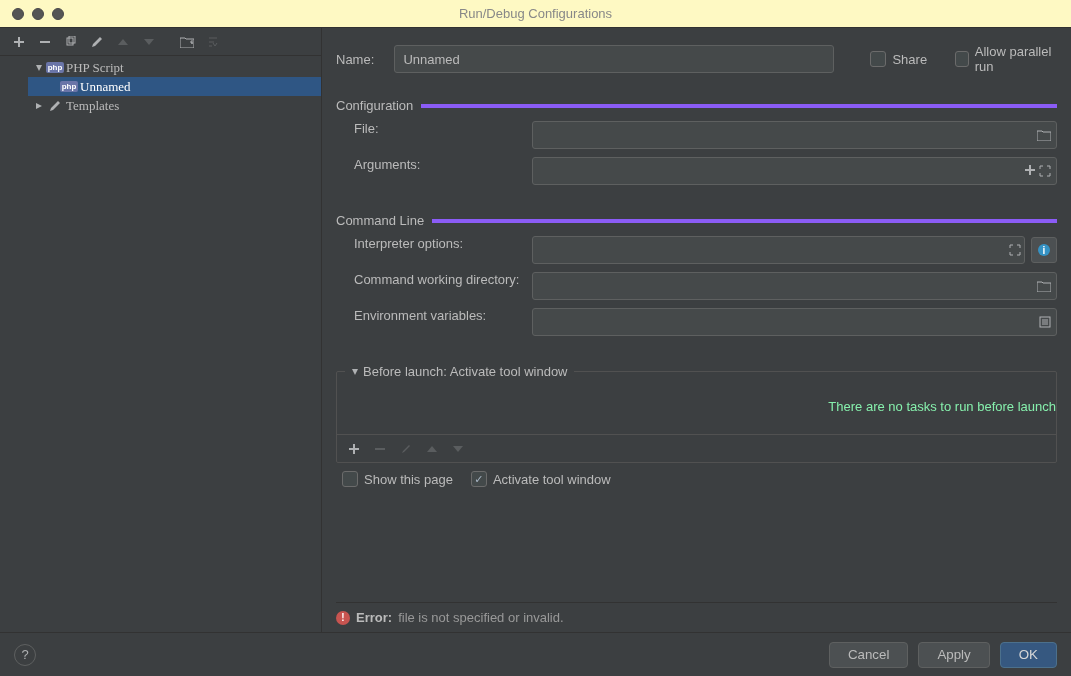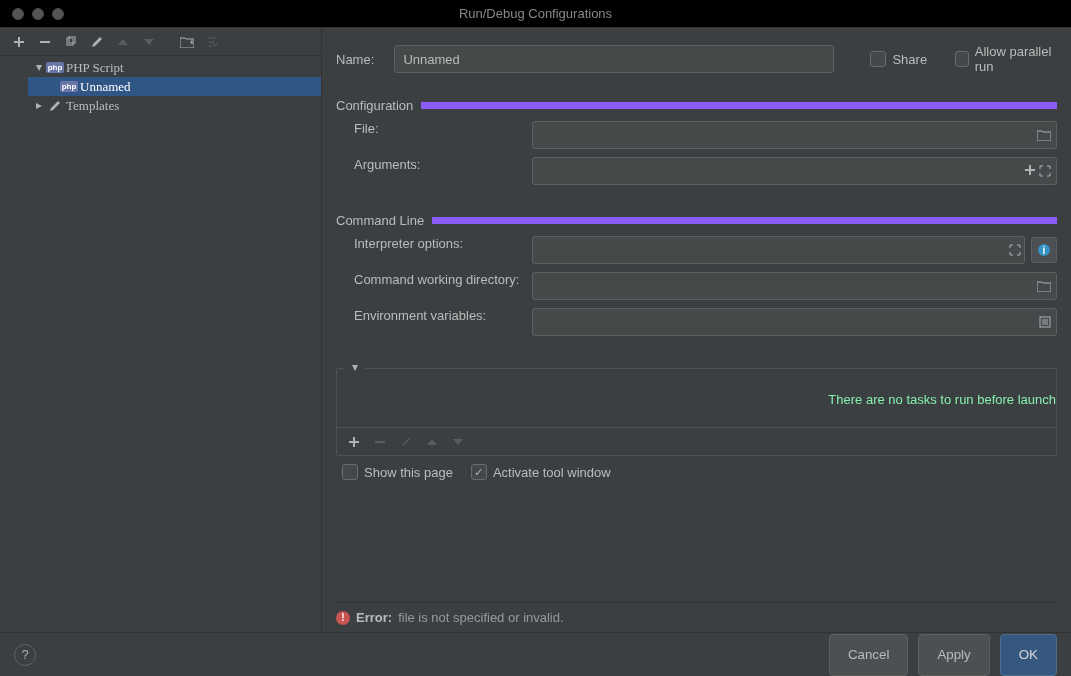--- a/index.html
+++ b/index.html
@@ -1,17 +1,17 @@
 <!DOCTYPE html>
 <html><head>
 <meta charset="utf-8">
 <style>
 * { box-sizing: border-box; margin: 0; padding: 0; }
 body { font-family: -apple-system, "Helvetica Neue", Arial, sans-serif; font-size: 13px; color: #bbb; background: #3c3f41; width: 1071px; height: 676px; overflow: hidden; }
-.titlebar { height: 28px; background: #000000; display: flex; align-items: center; position: relative; border-bottom: 1px solid #323232; }
+.titlebar { height: 28px; background: #fef9c3; display: flex; align-items: center; position: relative; border-bottom: 1px solid #323232; }
 .traffic { display: flex; gap: 8px; padding-left: 12px; }
 .tl { width: 12px; height: 12px; border-radius: 50%; background: #555; border: 1px solid #4a4a4a; }
 .title { position: absolute; left: 0; right: 0; text-align: center; color: #888; font-size: 13px; pointer-events: none; }
 .main { display: flex; height: 604px; }
 .sidebar { width: 322px; background: #3c3f41; border-right: 1px solid #323232; display: flex; flex-direction: column; }
 .sidebar-toolbar { height: 28px; display: flex; align-items: center; padding: 0 8px; gap: 4px; border-bottom: 1px solid #323232; }
 .tb-btn { width: 22px; height: 22px; display: flex; align-items: center; justify-content: center; color: #afb1b3; cursor: pointer; border-radius: 3px; }
 .tb-btn.disabled { color: #5a5d5f; cursor: default; }
 .tb-sep { width: 8px; }
 .tree { flex: 1; overflow: auto; padding-top: 2px; margin-left: 28px; }
@@ -22,42 +22,42 @@
 .tree-label { white-space: nowrap; font-family: Liberation Serif, serif; }
 .indent { display: inline-block; width: 14px; }
 .content { flex: 1; padding: 16px 14px 8px 14px; display: flex; flex-direction: column; position: relative; }
 .name-row { display: flex; align-items: center; gap: 18px; margin-bottom: 24px; }
 .name-label { width: 48px; }
 .text-input { height: 28px; background: #45494a; border: 1px solid #5e6060; border-radius: 3px; padding: 0 8px; color: #bbb; font-size: 13px; }
 .name-input { flex: 0 0 440px; }
 .chk { display: flex; align-items: center; gap: 6px; cursor: pointer; }
 .chk-box { width: 16px; height: 16px; border: 1px solid #6b6b6b; border-radius: 3px; background: #43494a; display: flex; align-items: center; justify-content: center; font-size: 12px; color: #a9b7c6; }
 .chk-box.checked::after { content: "✓"; color: #a9b7c6; font-size: 11px; }
-fieldset { border: none; border-top: 7px solid #8b5cf6; padding: 0; margin: 0 0 20px 0; }
+fieldset { border: none; border-top: 4px solid #8b5cf6; padding: 0; margin: 0 0 20px 0; }
 fieldset legend { padding-right: 8px; color: #bbb; }
 .field-row { display: flex; align-items: flex-start; margin: 8px 0; padding-left: 18px; }
 .field-label { width: 178px; }
 .field-input-wrap { flex: 1; position: relative; display: flex; align-items: center; gap: 6px; }
 .field-input { flex: 1; height: 28px; background: #45494a; border: 1px solid #5e6060; border-radius: 3px; padding: 0 28px 0 8px; color: #bbb; }
 .input-icon { position: absolute; right: 6px; top: 50%; transform: translateY(-50%); color: #afb1b3; }
 .input-icon.two { right: 6px; display: flex; gap: 4px; }
 .info-btn { width: 26px; height: 26px; background: #4c5052; border: 1px solid #5e6060; border-radius: 3px; display: flex; align-items: center; justify-content: center; color: #3592c4; }
 fieldset.before { border: 1px solid #515151; border-radius: 2px; padding: 0; margin-bottom: 8px; }
 fieldset.before legend { margin-left: 8px; padding: 0 6px; display: flex; align-items: center; gap: 4px; }
 .before-body { padding: 20px 0; text-align: right; color: #86efac; }
 .before-toolbar { height: 28px; border-top: 1px solid #515151; display: flex; align-items: center; padding: 0 6px; gap: 4px; }
 .after-checks { display: flex; align-items: center; gap: 18px; padding-left: 6px; }
 .error-row { position: absolute; bottom: 0; left: 14px; right: 14px; height: 30px; display: flex; align-items: center; gap: 6px; border-top: 1px solid #323232; }
 .err-icon { width: 14px; height: 14px; background: #c75450; border-radius: 50%; display: flex; align-items: center; justify-content: center; color: #fff; font-size: 10px; font-weight: bold; }
 .err-label { font-weight: bold; color: #bbb; }
 .err-msg { color: #999; }
 .footer { height: 44px; border-top: 1px solid #323232; display: flex; align-items: center; padding: 0 14px; gap: 10px; }
 .help-btn { width: 22px; height: 22px; border: 1px solid #5e6060; border-radius: 50%; display: flex; align-items: center; justify-content: center; color: #afb1b3; cursor: pointer; }
 .footer-spacer { flex: 1; }
-.btn { height: 42px; padding: 0 18px; background: #4c5052; border: 1px solid #5e6060; border-radius: 4px; color: #bbb; cursor: pointer; display: flex; align-items: center; }
+.btn { height: 26px; padding: 0 18px; background: #4c5052; border: 1px solid #5e6060; border-radius: 4px; color: #bbb; cursor: pointer; display: flex; align-items: center; }
 .btn.primary { background: #365880; border-color: #4c708c; color: #d6d6d6; }
 .php-icon { font-size: 8px; font-weight: bold; background: #6a75a8; color: #fff; padding: 1px 2px; border-radius: 2px; }
 .tmpl-icon { color: #afb1b3; }
 svg { display: block; }
 </style>
 </head>
 <body>
 
 <div class="titlebar">
   <div class="traffic">
@@ -240,20 +240,21 @@
             </span>
         </div>
       </div>
     </fieldset>
 
     <fieldset class="before">
       <legend>
         <svg width="8" height="8" viewBox="0 0 8 8">
             <path d="M1 1l6 3-6 3z" fill="#afb1b3" transform="rotate(90 4 4)"></path>
           </svg>
+        <span>Before launch: Activate tool window</span>
       </legend>
       <div class="before-body">There are no tasks to run before launch</div>
       <div class="before-toolbar">
         <div class="tb-btn">
             <svg width="12" height="12" viewBox="0 0 12 12">
               <path d="M5 1h2v4h4v2H7v4H5V7H1V5h4z" fill="currentColor"></path>
             </svg>
           </div>
         <div class="tb-btn disabled">
             <svg width="12" height="12" viewBox="0 0 12 12">

